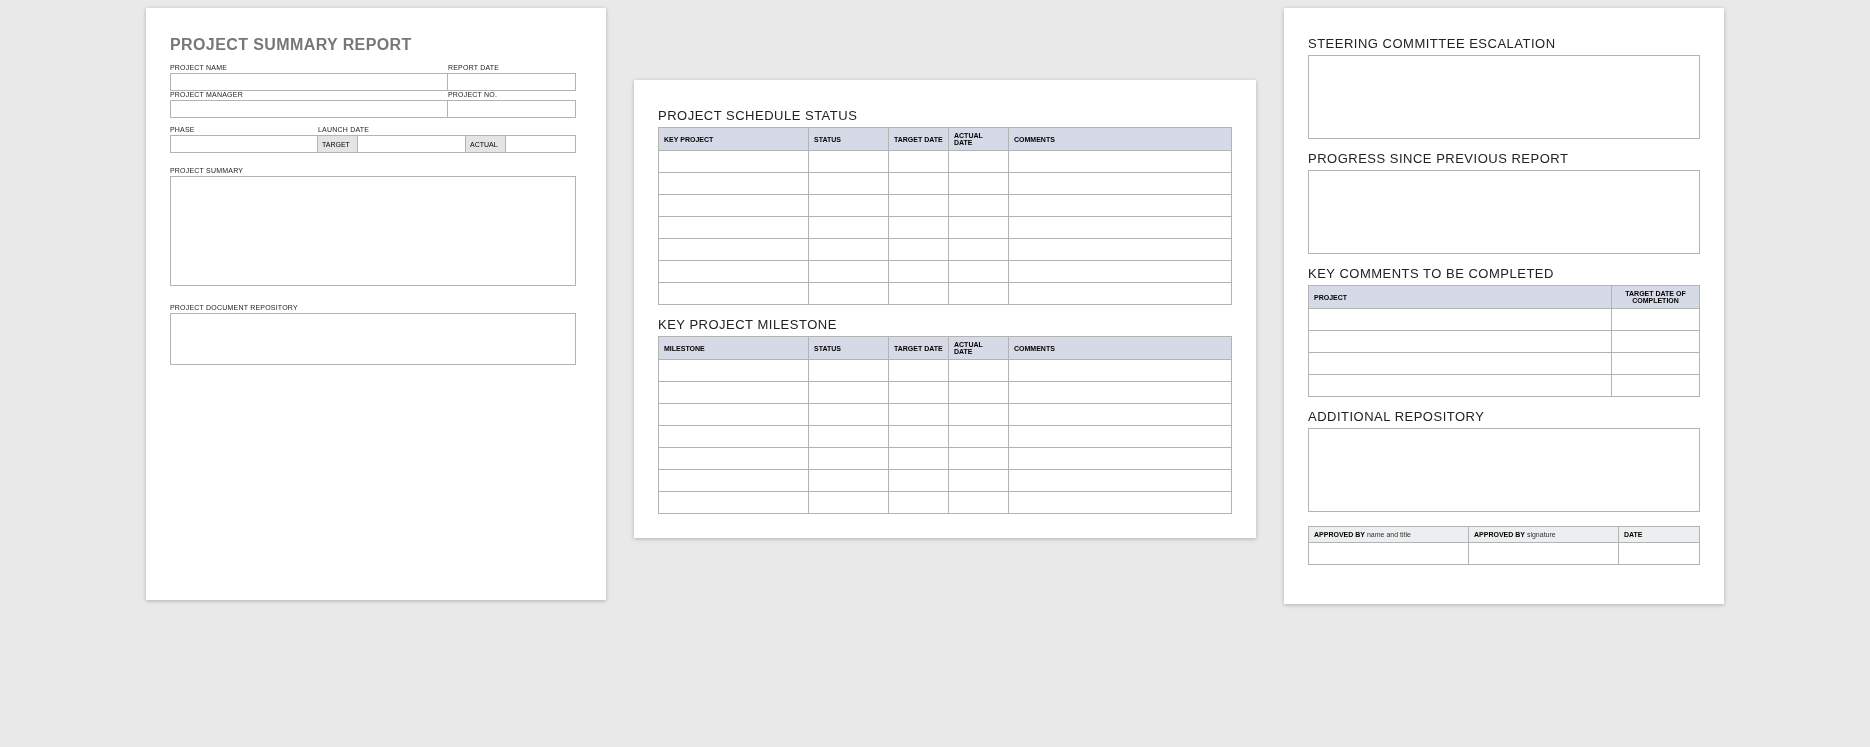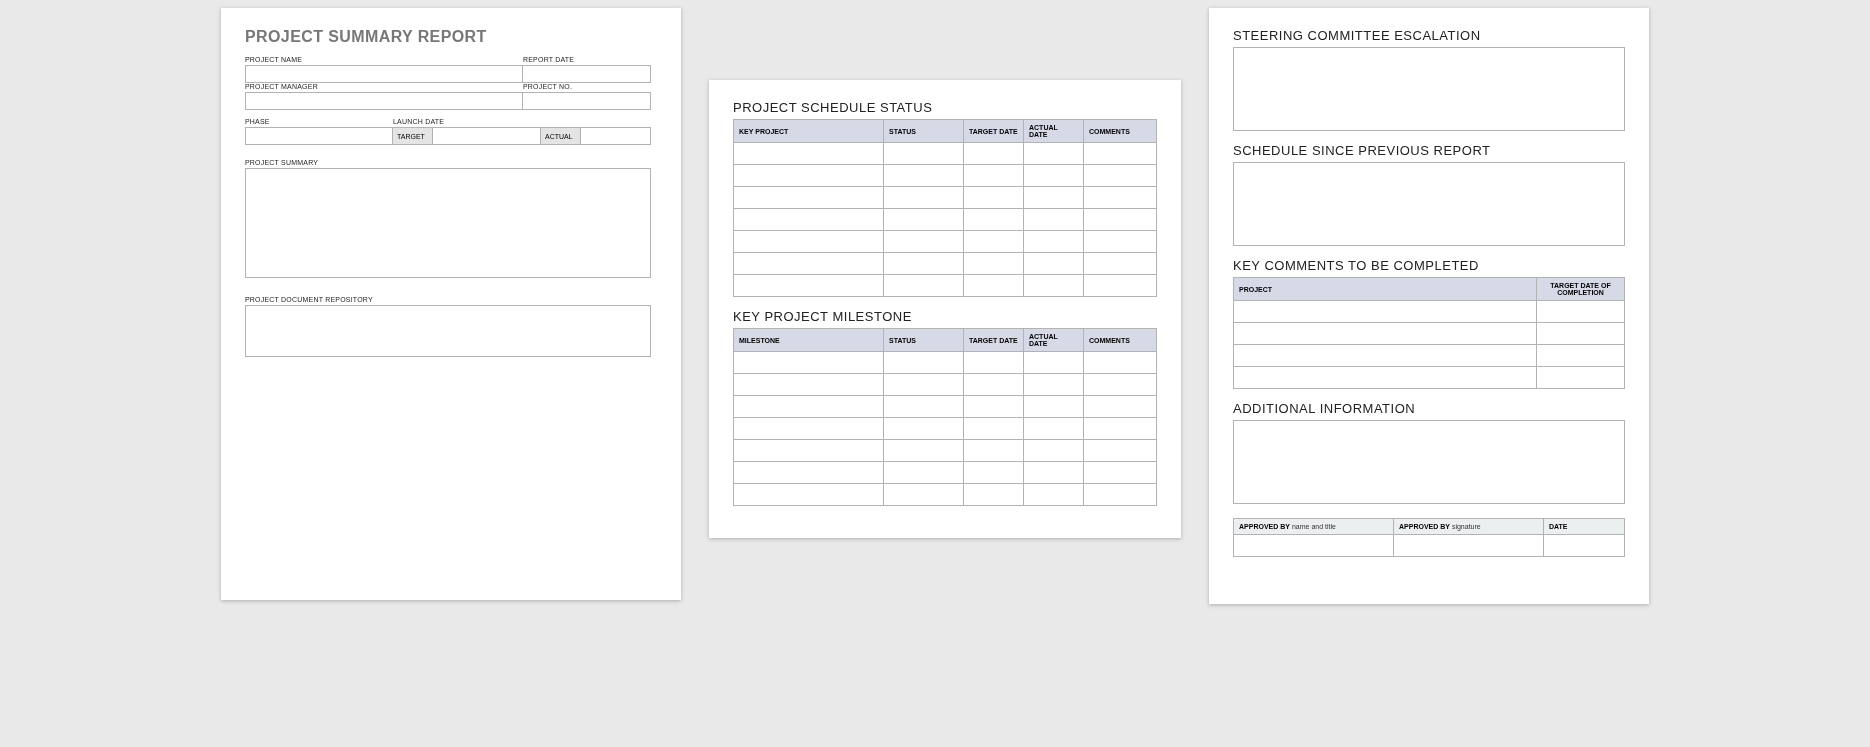--- a/index.html
+++ b/index.html
@@ -8,25 +8,25 @@
     font-family: "Century Gothic", "Futura", Arial, sans-serif;
     padding: 8px;
     display: flex;
     gap: 28px;
     align-items: flex-start;
     justify-content: center;
   }
   .page {
     background: #fff;
     box-shadow: 0 1px 4px rgba(0,0,0,0.25);
-    padding: 20px 24px;
+    padding: 28px 24px;
     position: relative;
   }
   .page1 { width: 460px; height: 592px; }
-  .page2 { width: 472px; height: 458px; margin-top: 72px; }
+  .page2 { width: 622px; height: 458px; margin-top: 72px; }
   .page3 { width: 440px; height: 596px; }
 
   .title {
     font-size: 16px;
     font-weight: bold;
     color: #777;
     letter-spacing: 0.4px;
     margin-bottom: 10px;
   }
   .section-title {
@@ -273,21 +273,21 @@
           <td></td>
         </tr>
       </tbody>
   </table>
 </div>
 
 <div class="page page3">
   <div class="section-title" style="margin-top:0;">STEERING COMMITTEE ESCALATION</div>
   <div class="box big"></div>
 
-  <div class="section-title">SCHEDULE SINCE PREVIOUS REPORT</div>
+  <div class="section-title">PROGRESS SINCE PREVIOUS REPORT</div>
   <div class="box big"></div>
 
   <div class="section-title">KEY COMMENTS TO BE COMPLETED</div>
   <table>
     <colgroup>
         <col>
         <col style="width:88px">
       </colgroup>
     <thead>
       <tr>
@@ -308,21 +308,21 @@
           <td></td>
           <td></td>
         </tr>
         <tr>
           <td></td>
           <td></td>
         </tr>
       </tbody>
   </table>
 
-  <div class="section-title">ADDITIONAL INFORMATION</div>
+  <div class="section-title">ADDITIONAL REPOSITORY</div>
   <div class="box big"></div>
 
   <table style="margin-top:14px;">
     <tbody>
         <tr>
       <td class="shaded" style="width:160px;">
         <span class="bold">APPROVED BY</span>&nbsp;<span class="light">name and title</span>
       </td>
       <td class="shaded" style="width:150px;">
         <span class="bold">APPROVED BY</span>&nbsp;<span class="light">signature</span>

